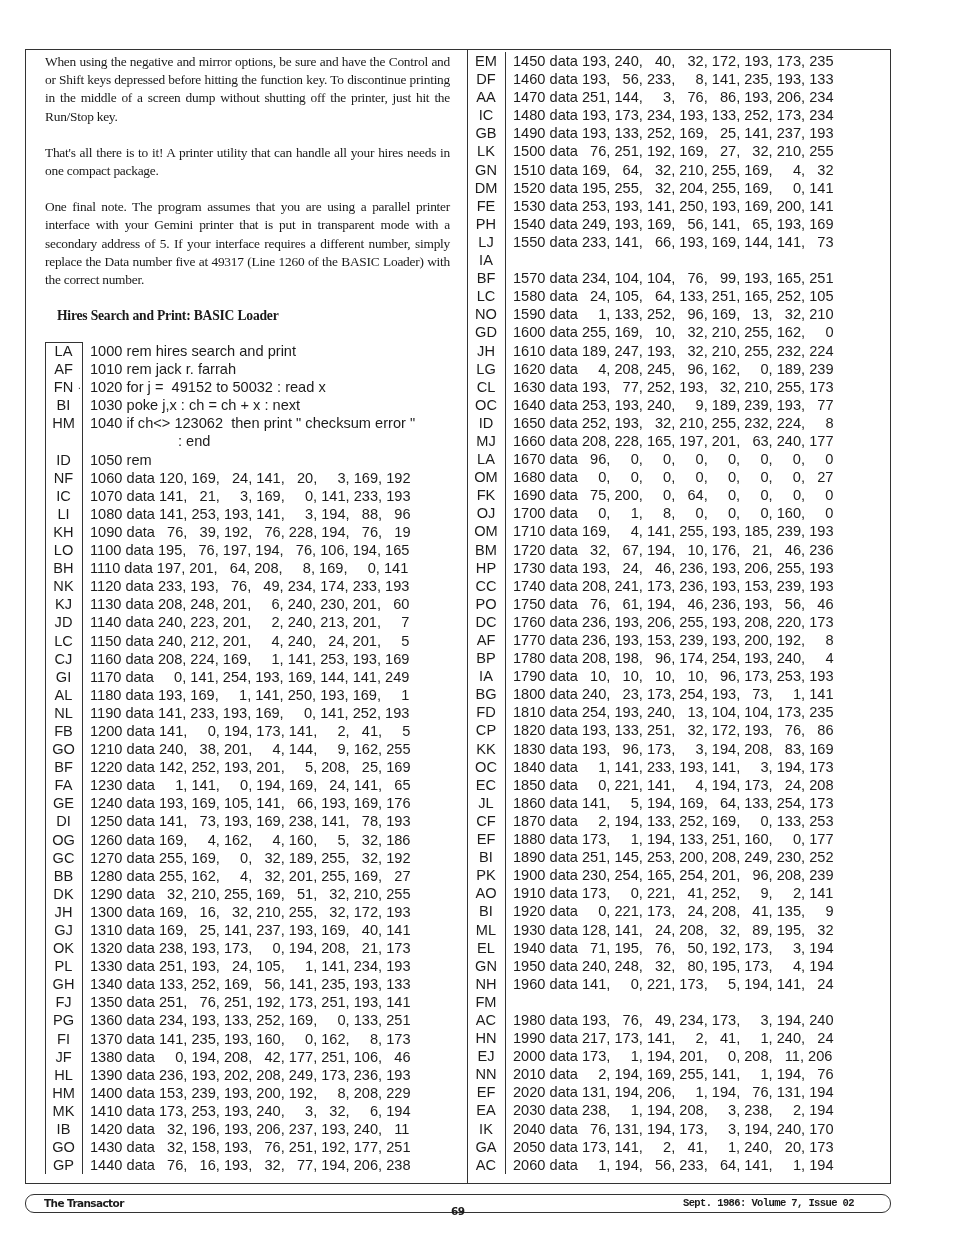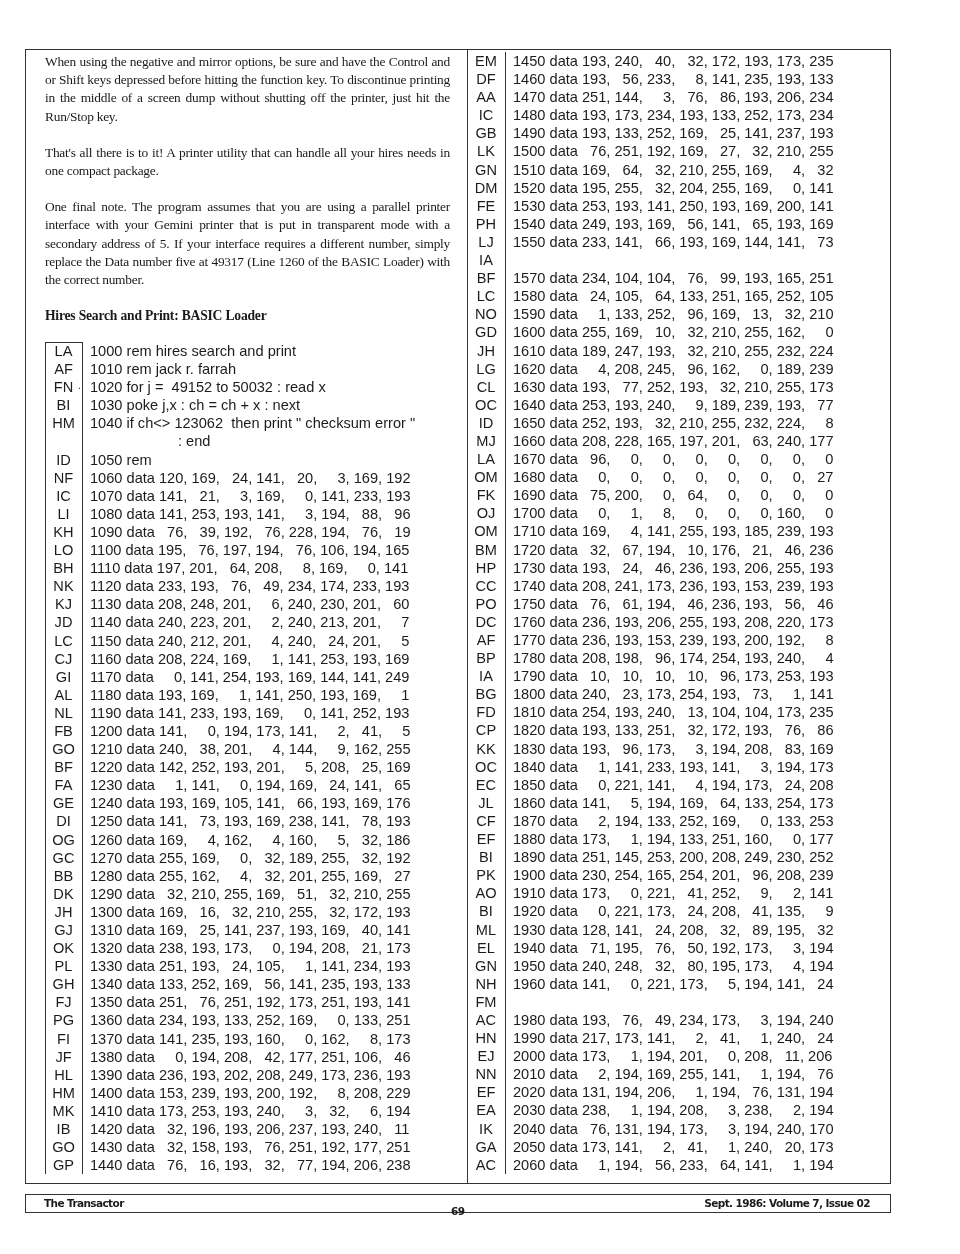--- a/index.html
+++ b/index.html
@@ -15,21 +15,21 @@
       position: absolute; left: 467px; top: 49px; width: 0; height: 1135px;
       border-left: 1.5px solid #333;
     }
     .prose {
       position: absolute; left: 45px; top: 53px; width: 405px;
       font-family: Liberation Serif, serif; font-size: 13.4px; line-height: 18.2px;
       text-align: justify; letter-spacing: -0.25px;
     }
     .prose p { margin: 0 0 18px 0; }
     .prose h3 {
-      margin: 0; font-size: 13.6px; font-weight: bold; letter-spacing: -0.2px;
+      margin: 12px; font-size: 13.6px; font-weight: bold; letter-spacing: -0.2px;
       text-align: left;
     }
     .code-box {
       position: absolute; font-family: "Liberation Sans", sans-serif;
       font-size: 14.6px; color: #1c1c1c;
     }
     .code-box.left { left: 45px; top: 342px; }
     .code-box.right { left: 467px; top: 52px; }
     .code-box .rule-outer {
       position: absolute; left: 0; top: 0; bottom: 0; border-left: 1.5px solid #333;
@@ -47,25 +47,25 @@
     .code-box.right .code-row .cs { width: 38px; }
     .code-row .ln { padding-left: 8px; word-spacing: 0px; }
     .code-row.cont .ln { padding-left: 96px; }
     .dot-mark { position: absolute; left: 33px; top: 38px; font-size: 10px; }
     .footer {
       position: absolute; left: 25px; top: 1194px; width: 866px; height: 19px;
       border-top: 1.5px solid #333; border-bottom: 1.5px solid #333;
       border-left: 1.5px solid #333; border-right: 1.5px solid #333;
       box-sizing: border-box;
       font-family: "DejaVu Sans", sans-serif; font-weight: bold; font-size: 10.5px;
-      line-height: 16px; letter-spacing: -0.6px;
+      line-height: 16px; letter-spacing: -0.6px; border-radius: 9px;
     }
     .footer .f-left { position: absolute; left: 18px; top: 0; }
     .footer .f-center { position: absolute; left: 425px; top: 8px; }
-    .footer .f-right { position: absolute; right: 20px; top: 0; }
+    .footer .f-right { position: absolute; right: 36px; top: 0; font-family: Liberation Mono, monospace; }
   </style>
 </head>
 <body>
 
 <div class="page-box"></div>
 <div class="col-divider"></div>
 
 <div class="prose">
   <p>When using the negative and mirror options, be sure and have the Control and or Shift keys depressed before hitting the function key. To discontinue printing in the middle of a screen dump without shutting off the printer, just hit the Run/Stop key.</p>
   <p>That's all there is to it! A printer utility that can handle all your hires needs in one compact package.</p>

